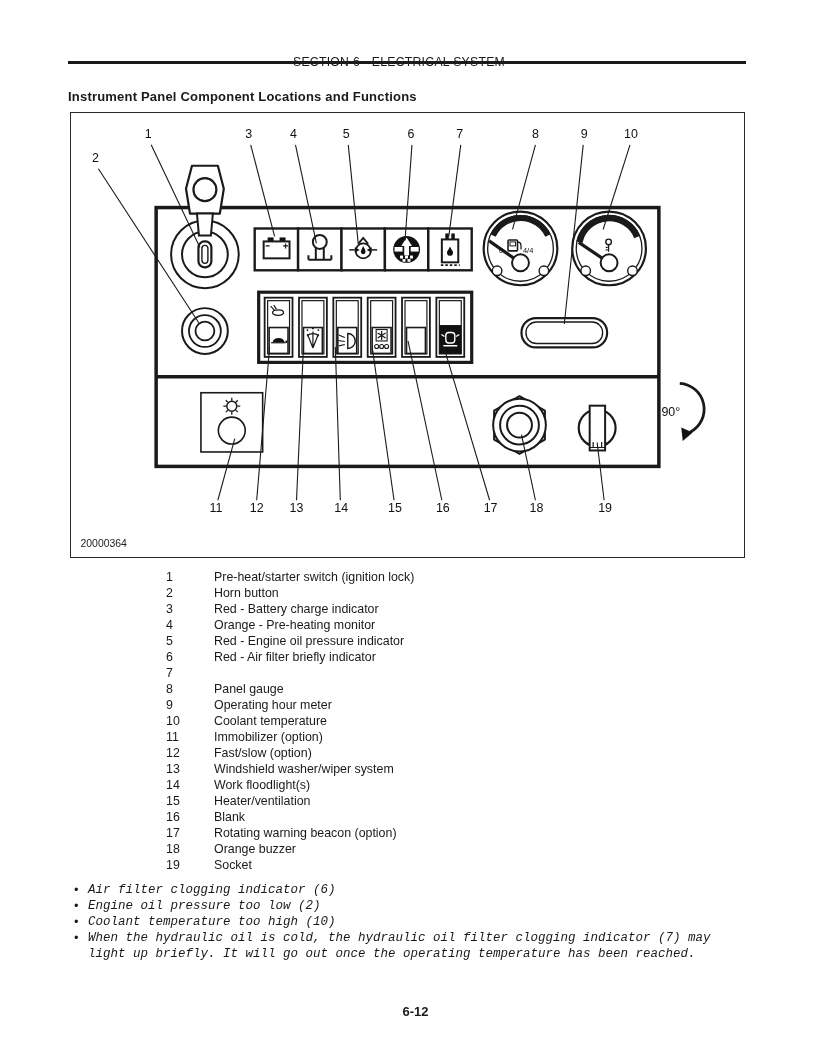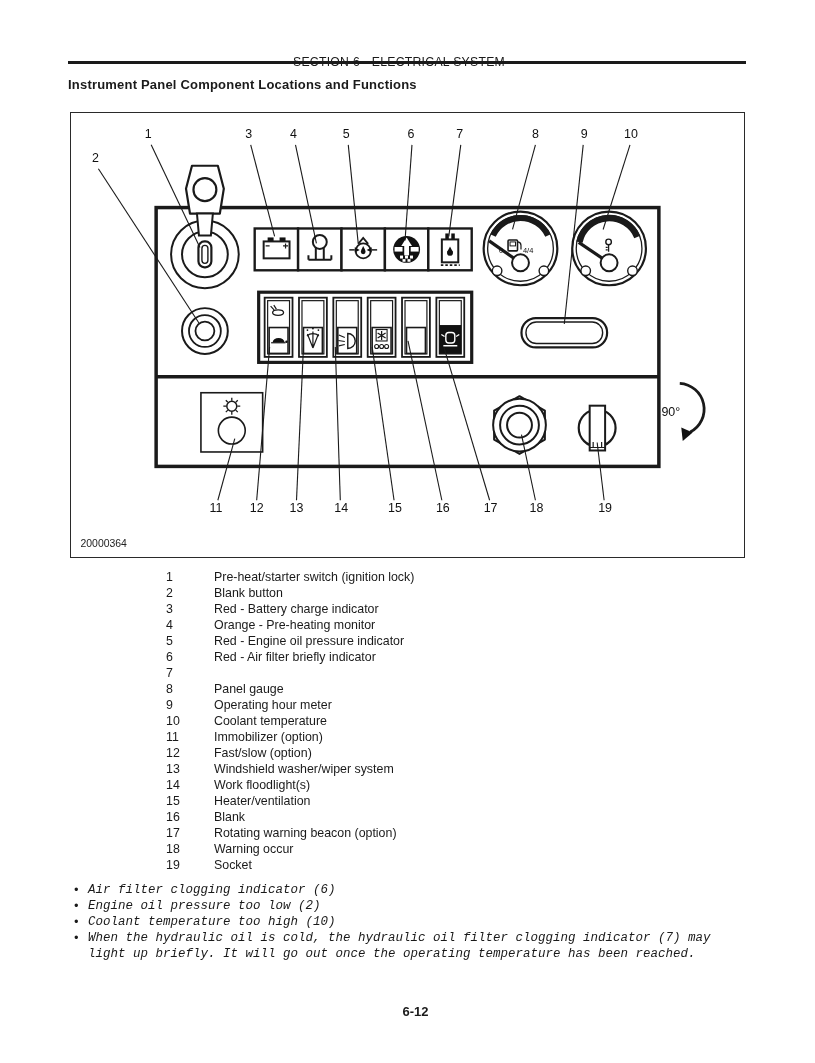--- a/index.html
+++ b/index.html
@@ -3,21 +3,21 @@
 <meta charset="utf-8">
 <style>
   html,body{margin:0;padding:0;}
   body{
     width:815px;height:1063px;position:relative;background:#ffffff;
     font-family:"Liberation Sans", sans-serif;color:#1a1a1a;overflow:hidden;
   }
   .header-text{position:absolute;top:43px;left:60px;width:678px;text-align:center;
     font-size:12.2px;letter-spacing:.3px;margin-top:12px;}
   .header-rule{position:absolute;top:61px;left:68px;width:678px;height:2.6px;background:#1a1a1a;}
-  .doc-title{position:absolute;top:77px;left:68px;font-size:13px;font-weight:bold;letter-spacing:.2px;}
+  .doc-title{position:absolute;top:89px;left:68px;font-size:13px;font-weight:bold;letter-spacing:.2px;}
   .figure-box{position:absolute;top:112px;left:70px;width:675px;height:446px;
     border:1.5px solid #2a2a2a;box-sizing:border-box;background:#fff;}
   .figure-box svg{display:block;width:100%;height:100%;}
   .legend{position:absolute;top:569px;left:166px;font-size:12.4px;}
   .legend-row{display:flex;height:16px;line-height:16px;}
   .legend-num{width:48px;}
   .notes{position:absolute;top:882px;left:68px;width:678px;font-style:italic;
     font-size:12.5px;line-height:16px;}
   .note-bullet{display:flex;}
   .bullet-char{width:20px;padding-left:6px;box-sizing:border-box;}
@@ -301,21 +301,21 @@
 </svg>
 </div>
 
 <div class="legend">
   <div class="legend-row">
       <span class="legend-num">1</span>
       <span>Pre-heat/starter switch (ignition lock)</span>
     </div>
   <div class="legend-row">
       <span class="legend-num">2</span>
-      <span>Blank button</span>
+      <span>Horn button</span>
     </div>
   <div class="legend-row">
       <span class="legend-num">3</span>
       <span>Red - Battery charge indicator</span>
     </div>
   <div class="legend-row">
       <span class="legend-num">4</span>
       <span>Orange - Pre-heating monitor</span>
     </div>
   <div class="legend-row">
@@ -364,21 +364,21 @@
   <div class="legend-row">
       <span class="legend-num">16</span>
       <span>Blank</span>
     </div>
   <div class="legend-row">
       <span class="legend-num">17</span>
       <span>Rotating warning beacon (option)</span>
     </div>
   <div class="legend-row">
       <span class="legend-num">18</span>
-      <span>Warning occur</span>
+      <span>Orange buzzer</span>
     </div>
   <div class="legend-row">
       <span class="legend-num">19</span>
       <span>Socket</span>
     </div>
 </div>
 
 <div class="notes">
   <div class="note-bullet">
     <span class="bullet-char">•</span>

